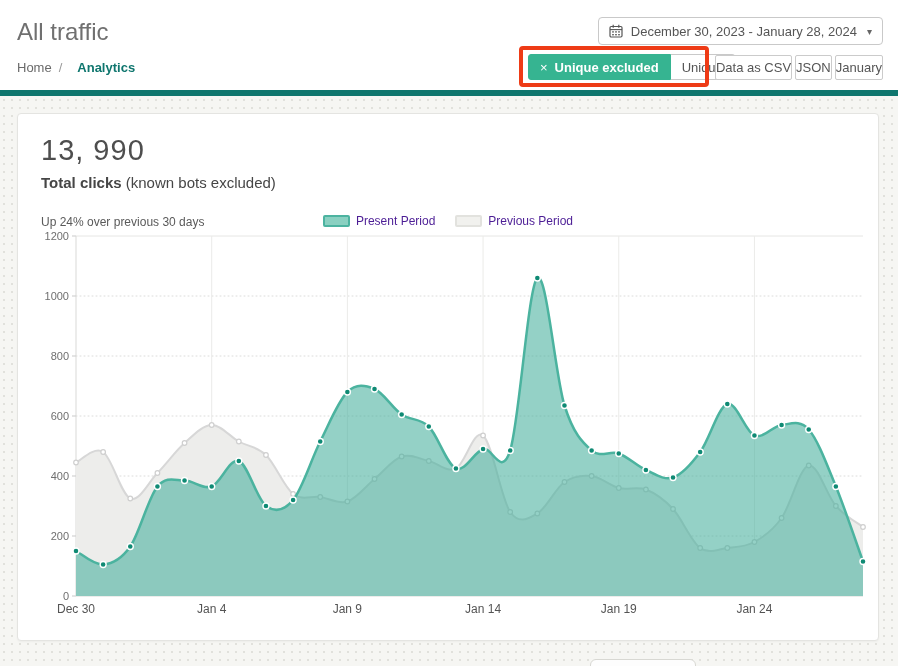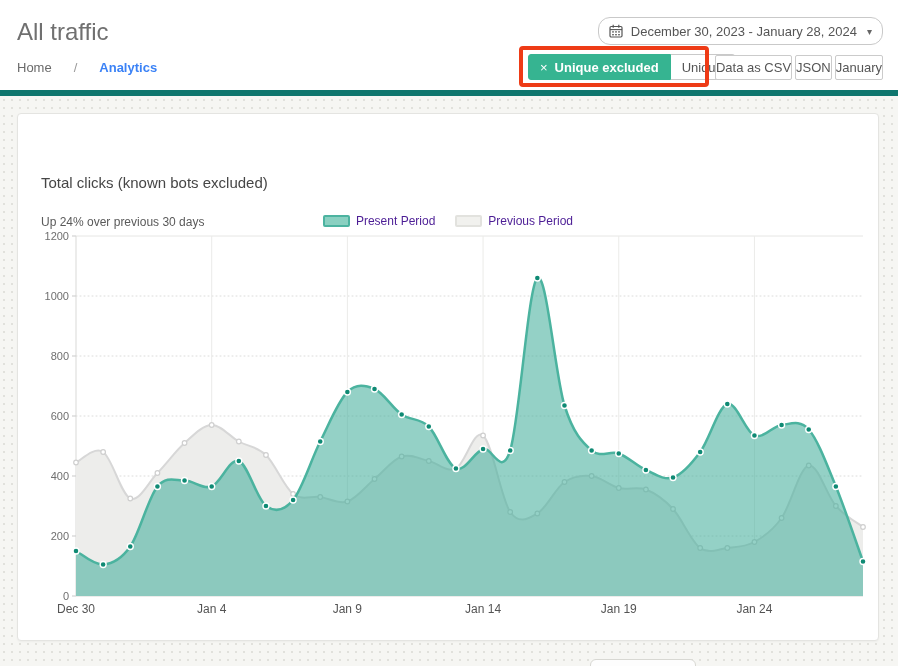--- a/index.html
+++ b/index.html
@@ -4,28 +4,28 @@
 <style>
   * { margin:0; padding:0; box-sizing:border-box; }
   html,body { background:#fff; }
   #page {
     position:relative; width:898px; height:666px; overflow:hidden;
     font-family:"Liberation Sans", sans-serif; background:#fff;
   }
   
   .header { position:absolute; top:0; left:0; width:898px; height:96px; background:#fff; border-bottom:6px solid #0f766e; z-index:2; }
   .page-title { position:absolute; left:17px; top:18px; font-size:24px; color:#707070; font-weight:400; }
-  .breadcrumb { position:absolute; left:17px; top:60px; font-size:13px; color:#6a6a6a; display:flex; gap:22px; align-items:center; }
+  .breadcrumb { position:absolute; left:17px; top:60px; font-size:13px; color:#6a6a6a; display:flex; gap:7px; align-items:center; }
   .crumb-home { color:#6a6a6a; text-decoration:none; cursor:pointer; }
   .crumb-sep { color:#9a9a9a; }
-  .crumb-current { color:#3b82f6; font-weight:bold; }
+  .crumb-current { color:#0f766e; font-weight:bold;margin-left:8px; }
   .date-btn {
     position:absolute; top:17px; right:15px; height:28px;
     display:flex; align-items:center; gap:8px; padding:0 10px;
-    background:#fff; border:1px solid #c9c9c9; border-radius:12px;
+    background:#fff; border:1px solid #c9c9c9; border-radius:4px;
     font-size:13px; color:#555; cursor:pointer; font-family:inherit;
   }
   .date-btn .caret { font-size:10px; color:#666; margin-left:2px; }
   
   .filter-group { position:absolute; left:528px; top:54px; display:flex; z-index:3; }
   .btn-robots {
     display:flex; align-items:center; gap:7px; height:26px; padding:0 11px;
     background:var(--accent,#36b491); border:1px solid var(--accent,#36b491);
     border-radius:3px 0 0 3px; color:#fff; font-size:13px; font-weight:bold; cursor:pointer; font-family:inherit;
   }
@@ -51,21 +51,21 @@
     background-image:radial-gradient(#e1e1dc 1px, transparent 1.2px);
     background-size:8px 8px;
   }
   .card {
     position:absolute; left:17px; top:17px; width:862px; height:528px;
     background:#fff; border:1px solid #e4e4e1; border-radius:4px;
     box-shadow:0 1px 2px rgba(0,0,0,0.04);
   }
   .big-number { position:absolute; left:23px; top:20px; font-size:29px; color:#4e4e4e; letter-spacing:1px; }
   .stat-label { position:absolute; left:23px; top:60px; font-size:15px; color:#464646; }
-  .stat-label .bold { font-weight:normal; }
+  .stat-label .bold { font-weight:bold; }
   .stat-trend { position:absolute; left:23px; top:81px; font-size:12px; color:#5a5a5a;margin-top:20px; }
   .legend { position:absolute; left:0; top:100px; width:100%; display:flex; justify-content:center; gap:20px; align-items:center; }
   .legend-item { display:flex; align-items:center; gap:6px; font-size:12px; color:#4c1d95; }
   .swatch { width:27px; height:12px; border-radius:2px; }
   .swatch-present { background:#8ad0c1; border:2px solid #4cb3a0; }
   .swatch-previous { background:#f1f1ee; border:2px solid #e2e2de; }
   .chart-wrap { position:absolute; left:13px; top:113px; width:849px; height:400px; }
   svg text { font-family:"Liberation Sans", sans-serif; }
   .peek-box {
     position:absolute; left:590px; top:563px; width:106px; height:12px;
@@ -117,20 +117,21 @@
 
     <div class="export-group">
       <button>Data as CSV</button>
       <button>JSON</button>
       <button>January</button>
     </div>
   </div>
 
   <div class="body-bg">
     <div class="card">
+      <div class="big-number">13, 990</div>
       <div class="stat-label">
         <span class="bold">Total clicks</span>
         <span>(known bots excluded)</span>
       </div>
       <div class="stat-trend">Up 24% over previous 30 days</div>
 
       <div class="legend">
         <div class="legend-item">
           <span class="swatch swatch-present"></span>
           <span>Present Period</span>

